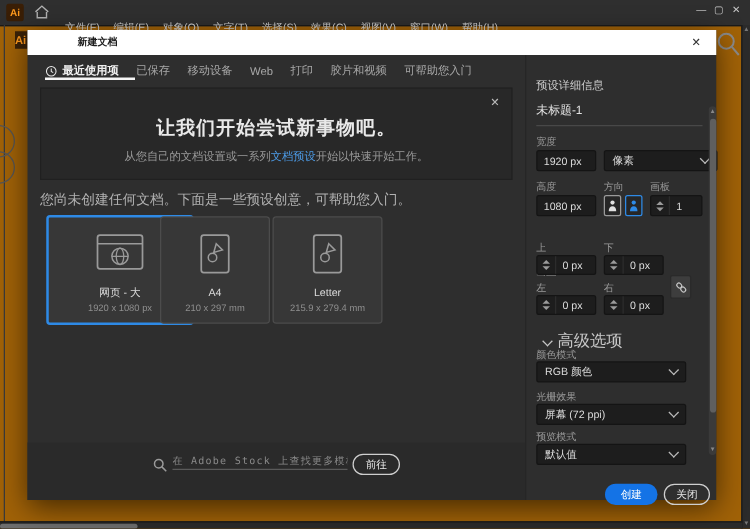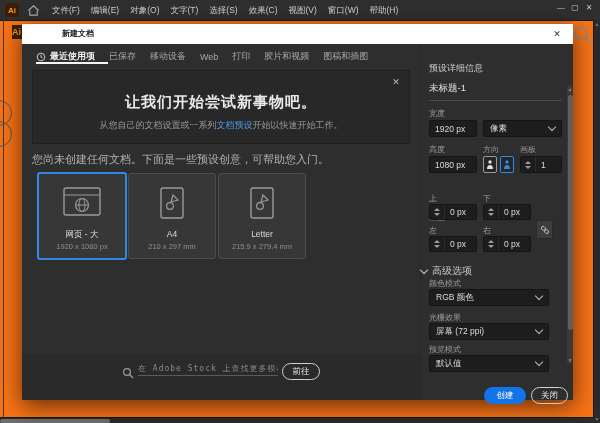--- a/index.html
+++ b/index.html
@@ -1,16 +1,16 @@
 <!DOCTYPE html>
 <html><head>
 <meta charset="utf-8">
 <style>
   html,body{margin:0;padding:0;background:#111;}
-  #stage{position:relative;width:600px;height:423px;background:#f97316;overflow:hidden;
+  #stage{position:relative;width:600px;height:423px;background:#a16207;overflow:hidden;
          font-family:"Liberation Sans","DejaVu Sans",sans-serif;color:#d4d4d4;
          -webkit-font-smoothing:antialiased;}
   .abs{position:absolute;}
   
   #topbar{left:0;top:0;width:600px;height:20px;background:#2f2f2f;border-bottom:1px solid #1a1a1a;}
   .ai-logo{width:14px;height:14px;background:#3a1e05;color:#ff9a1e;font-size:8px;font-weight:bold;
            display:flex;align-items:center;justify-content:center;border-radius:2px;}
   .menu-item{font-size:8.5px;color:#cfcfcf;margin-right:11px;white-space:nowrap;}
   .winctl{font-size:8px;color:#c8c8c8;width:14px;text-align:center;}
   
@@ -34,21 +34,21 @@
   .tab-underline{height:2px;background:#f5f5f5;}
   
   #banner{left:10px;top:46px;width:376px;height:72px;background:#282828;border:1px solid #202020;}
   #banner-title{width:100%;text-align:center;top:22px;font-size:15px;font-weight:bold;color:#e9e9e9;letter-spacing:1px;}
   #banner-sub{width:100%;text-align:center;top:48px;font-size:9px;color:#9a9a9a;}
   #banner-close{right:7px;top:5px;width:12px;height:12px;font-size:9px;color:#bbb;text-align:center;line-height:12px;cursor:pointer;}
   .link{color:#4d9ce8;cursor:pointer;}
   #hint{left:10px;top:128px;font-size:11px;color:#b2b2b2;}
   
   .card{top:149px;width:86px;height:84px;background:#373737;border:1px solid #4c4c4c;border-radius:3px;cursor:pointer;}
-  .card.selected{border:2px solid #2e8ae6;margin:-1px;}
+  .card.selected{border:2px solid #2e8ae6;margin:-1px;padding-left:28px;}
   .card .icon-wrap{position:absolute;left:0;top:12px;width:100%;display:flex;justify-content:center;}
   .card .cname{position:absolute;left:0;top:55px;width:100%;text-align:center;font-size:8.5px;color:#dcdcdc;}
   .card .csize{position:absolute;left:0;top:68px;width:100%;text-align:center;font-size:7.5px;color:#8f8f8f;}
   
   #stock-band{left:0;top:330px;width:398px;height:46px;background:#2a2a2a;}
   #stock-input{background:transparent;border:none;border-bottom:1px solid #5a5a5a;outline:none;
                width:140px;font-size:8px;color:#bdbdbd;letter-spacing:1px;padding:2px 0;
                font-family:"DejaVu Sans Mono",monospace;}
   #stock-input::placeholder{color:#8a8a8a;}
   .pill{border:1px solid #cfcfcf;border-radius:9px;background:transparent;color:#e8e8e8;
@@ -89,21 +89,21 @@
 <div id="stage">
 
   <div class="abs" id="topbar">
     <div class="abs ai-logo" style="left:5px;top:3px;">Ai</div>
     <span class="abs" style="left:27px;top:3px;">
       <svg width="13" height="13" viewBox="0 0 14 14">
           <path d="M1.5 7 7 2l5.5 5" fill="none" stroke="#b0b0b0" stroke-width="1.2"></path>
           <path d="M3 7v5h8V7" fill="none" stroke="#b0b0b0" stroke-width="1.2"></path>
         </svg>
     </span>
-    <div class="abs" style="left:52px;top:5px;display:flex;align-items:flex-end;">
+    <div class="abs" style="left:52px;top:17px;display:flex;align-items:flex-end;">
       <span class="menu-item">文件(F)</span>
       <span class="menu-item">编辑(E)</span>
       <span class="menu-item">对象(O)</span>
       <span class="menu-item">文字(T)</span>
       <span class="menu-item">选择(S)</span>
       <span class="menu-item">效果(C)</span>
       <span class="menu-item">视图(V)</span>
       <span class="menu-item">窗口(W)</span>
       <span class="menu-item">帮助(H)</span>
     </div>
@@ -145,21 +145,21 @@
             <circle cx="6" cy="6" r="4.6" fill="none" stroke="#e8e8e8" stroke-width="1"></circle>
             <path d="M6 3.4V6.2l1.9 1.1" fill="none" stroke="#e8e8e8" stroke-width="1"></path>
           </svg>
         <span>最近使用项</span>
       </span>
       <span class="tab">已保存</span>
       <span class="tab">移动设备</span>
       <span class="tab">Web</span>
       <span class="tab">打印</span>
       <span class="tab">胶片和视频</span>
-      <span class="tab">图稿和插图</span>
+      <span class="tab">可帮助您入门</span>
     </div>
     <div class="abs tab-underline" style="left:14px;top:38px;width:72px;"></div>
 
     <div class="abs" id="banner">
       <div class="abs" id="banner-sub">
         <span>从您自己的文档设置或一系列</span><span class="link">文档预设</span><span>开始以快速开始工作。</span>
       </div>
       <div class="abs" id="banner-title">让我们开始尝试新事物吧。</div>
       <span class="abs" id="banner-close">✕</span>
     </div>
@@ -215,21 +215,21 @@
 
     <div class="abs" id="panel">
       <div class="abs pheader" style="left:8px;top:18px;">预设详细信息</div>
       <div class="abs" style="left:8px;top:38px;font-size:9.5px;color:#e2e2e2;">未标题-1</div>
       <div class="abs divider" style="left:8px;top:56px;width:133px;"></div>
 
       <div class="abs plabel" style="left:8px;top:64px;">宽度</div>
       <div class="abs field" style="left:8px;top:76px;width:48px;height:17px;">
         <span>1920 px</span>
       </div>
-      <div class="abs dd" style="left:62px;top:76px;width:79px;height:17px;">
+      <div class="abs dd" style="left:62px;top:76px;width:91px;height:17px;">
         <span>像素</span>
         <span class="chev"></span>
       </div>
 
       <div class="abs plabel" style="left:8px;top:100px;">高度</div>
       <div class="abs plabel" style="left:62px;top:100px;">方向</div>
       <div class="abs plabel" style="left:99px;top:100px;">画板</div>
       <div class="abs field" style="left:8px;top:112px;width:48px;height:17px;">
         <span>1080 px</span>
       </div>
@@ -288,21 +288,21 @@
       </div>
       <div class="abs linkbtn" style="left:115px;top:176px;">
         <svg width="10" height="10" viewBox="0 0 12 12">
             <g transform="rotate(45 6 6)" fill="none" stroke="#c8c8c8" stroke-width="1.1">
               <rect x="0.8" y="4" width="5" height="4" rx="2"></rect>
               <rect x="6.2" y="4" width="5" height="4" rx="2"></rect>
             </g>
           </svg>
       </div>
 
-      <div class="abs" style="left:0;top:220px;font-size:10px;color:#c8c8c8;">
+      <div class="abs" style="left:14px;top:220px;font-size:13px;color:#c8c8c8;">
         <span class="adv-chev"></span><span>高级选项</span>
       </div>
       <div class="abs plabel" style="left:8px;top:234px;">颜色模式</div>
       <div class="abs dd" style="left:8px;top:245px;width:120px;height:17px;">
         <span>RGB 颜色</span>
         <span class="chev"></span>
       </div>
       <div class="abs plabel" style="left:8px;top:268px;">光栅效果</div>
       <div class="abs dd" style="left:8px;top:279px;width:120px;height:17px;">
         <span>屏幕 (72 ppi)</span>

